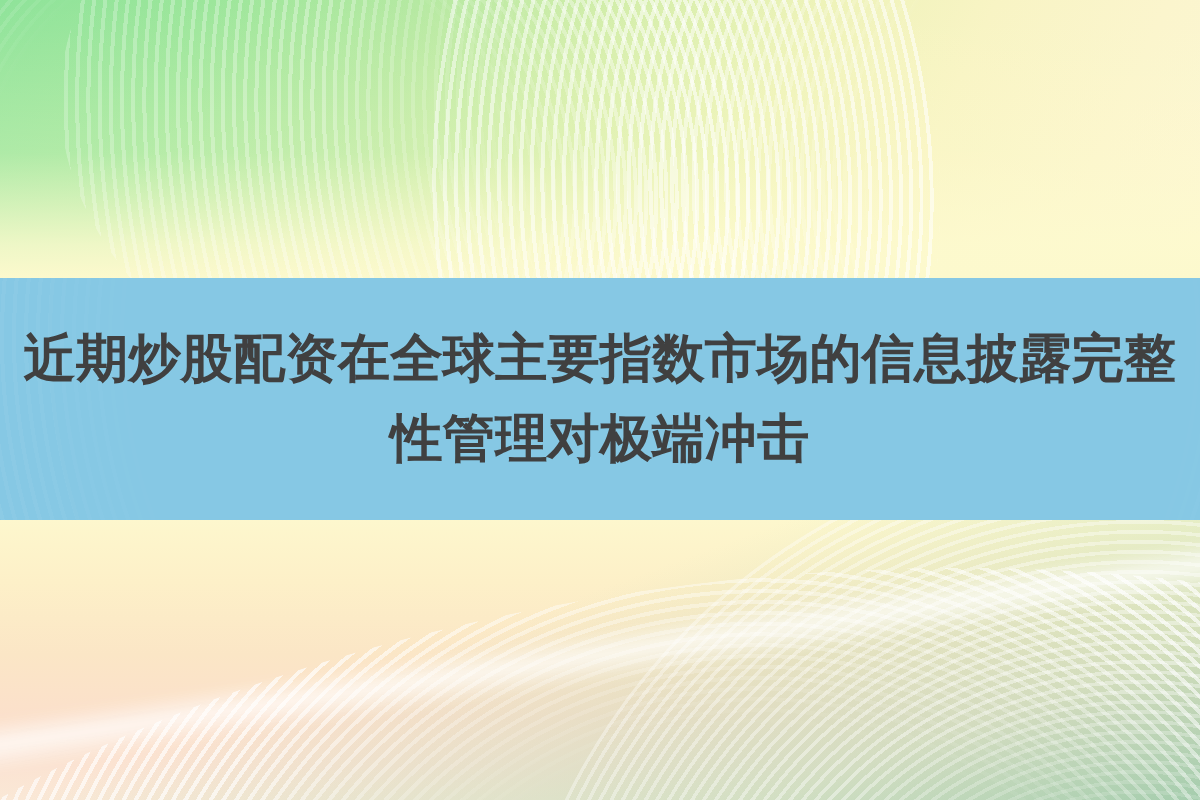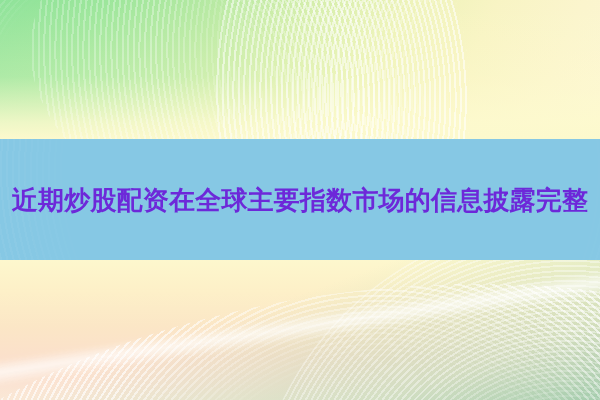--- a/index.html
+++ b/index.html
@@ -138,21 +138,21 @@
     width: 600px;
     height: 121px;
     display: flex;
     flex-direction: column;
     align-items: center;
     justify-content: center;
     box-sizing: border-box;
     padding: 0 6px;
   }
   .headline-line {
-    color: #6d28d9;
+    color: #404040;
     font-family: "DejaVu Sans", "Liberation Sans", sans-serif;
     font-weight: bold;
     font-size: 26px;
     line-height: 40px;
     letter-spacing: 0.2px;
     text-align: center;
     white-space: nowrap;
   }
 
   
@@ -243,20 +243,21 @@
     <div class="top-base"></div>
     <div class="arcs-tl"></div>
     <div class="arcs-tr-wide"></div>
     <div class="arcs-tr"></div>
   </div>
 
   <div class="zone-band">
     <div class="band-texture"></div>
     <div class="headline">
       <div class="headline-line">近期炒股配资在全球主要指数市场的信息披露完整</div>
+      <div class="headline-line">性管理对极端冲击</div>
     </div>
   </div>
 
   <div class="zone-bottom">
     <div class="bottom-base"></div>
     <div class="arcs-bottom"></div>
     <div class="arcs-br"></div>
     <div class="ridge"></div>
   </div>
 

